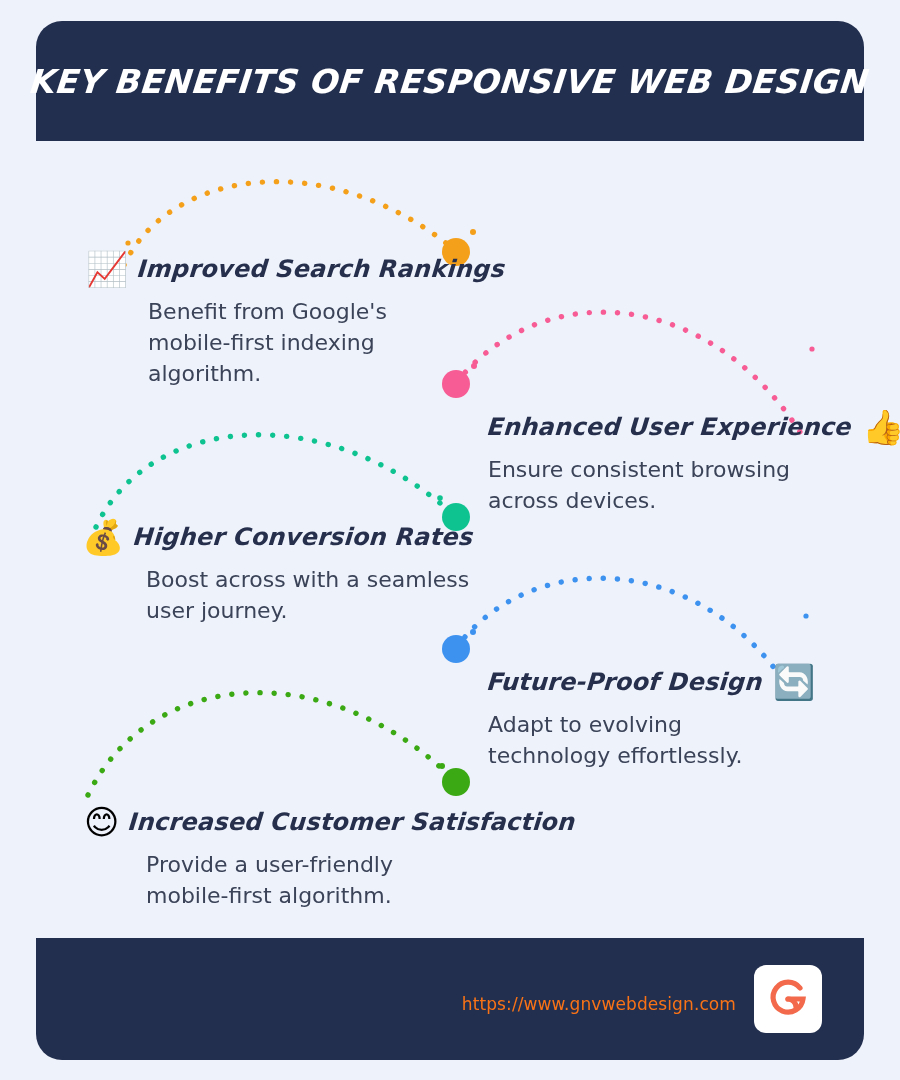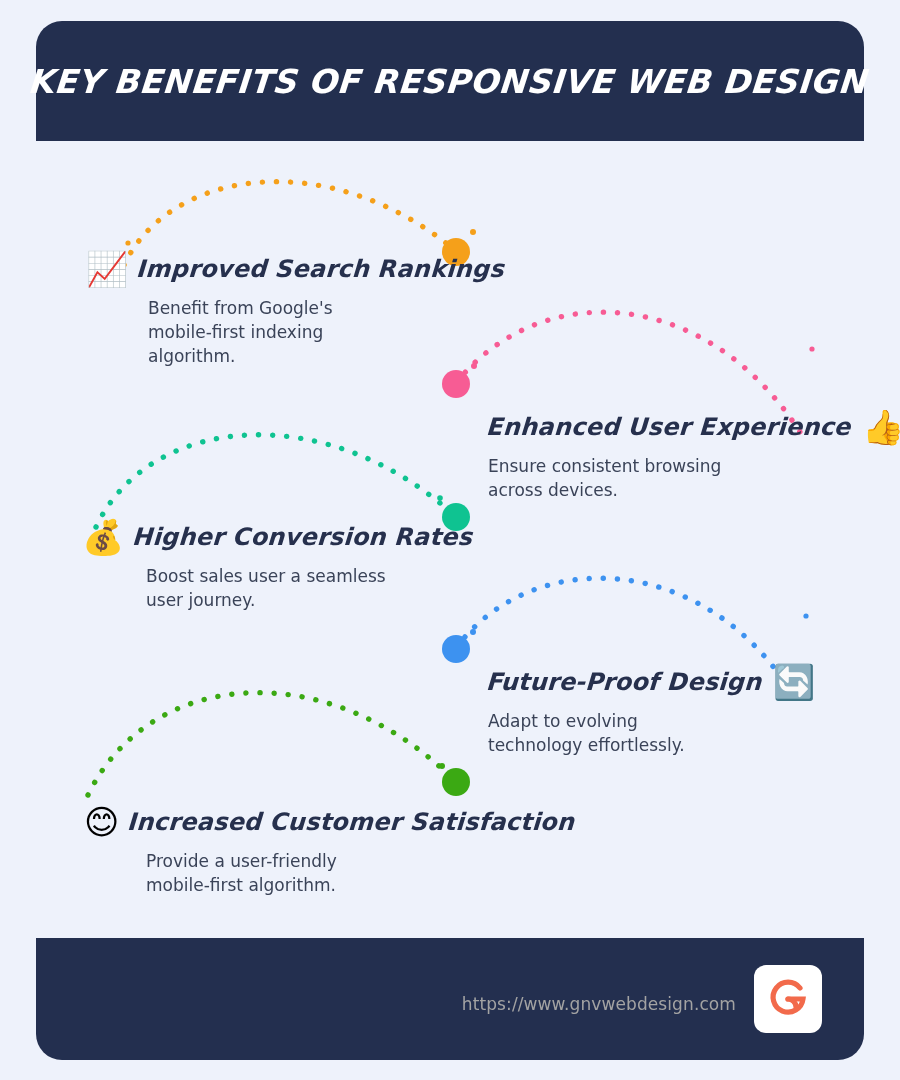--- a/index.html
+++ b/index.html
@@ -80,21 +80,21 @@
     font-size: 24px;
     font-weight: 700;
     font-style: italic;
     color: #26304d;
     letter-spacing: 0.2px;
     transform: skewX(-6deg);
   }
   .benefit-desc {
     margin-top: 10px;
     font-family: "DejaVu Sans", sans-serif;
-    font-size: 17px;
+    font-size: 22px;
     line-height: 1.42;
     color: #3a4358;
     font-weight: 400;
     white-space: pre-line;
   }
 
   
   #benefit-1 { left: 86px;  top: 252px; }
   #benefit-1 .benefit-desc { margin-left: 62px; }
   #benefit-2 { left: 488px; top: 410px; }
@@ -124,21 +124,21 @@
     margin-right: 18px;
   }
   .footer-brand {
     color: #ffffff;
     font-family: "DejaVu Sans", sans-serif;
     font-size: 17px;
     font-weight: 700;
     letter-spacing: 0.2px;
   }
   .footer-url {
-    color: #a3a3a3;
+    color: #f97316;
     font-family: "DejaVu Sans", sans-serif;
     font-size: 17px;
     font-weight: 400;
     margin-top: 9px;
     letter-spacing: 0.1px;
   }
   .footer-logo {
     width: 68px;
     height: 68px;
     background: #ffffff;
@@ -222,21 +222,21 @@
     </div>
     <div class="benefit-desc">Ensure consistent browsing
 across devices.</div>
   </div>
 
   <div class="benefit" id="benefit-3">
     <div class="benefit-head">
       <span class="benefit-emoji">💰</span>
       <span class="benefit-title">Higher Conversion Rates</span>
     </div>
-    <div class="benefit-desc">Boost sales user a seamless
+    <div class="benefit-desc">Boost across with a seamless
 user journey.</div>
   </div>
 
   <div class="benefit right-emoji" id="benefit-4">
     <div class="benefit-head">
       <span class="benefit-title">Future-Proof Design</span>
       <span class="benefit-emoji">🔄</span>
     </div>
     <div class="benefit-desc">Adapt to evolving
 technology effortlessly.</div>

